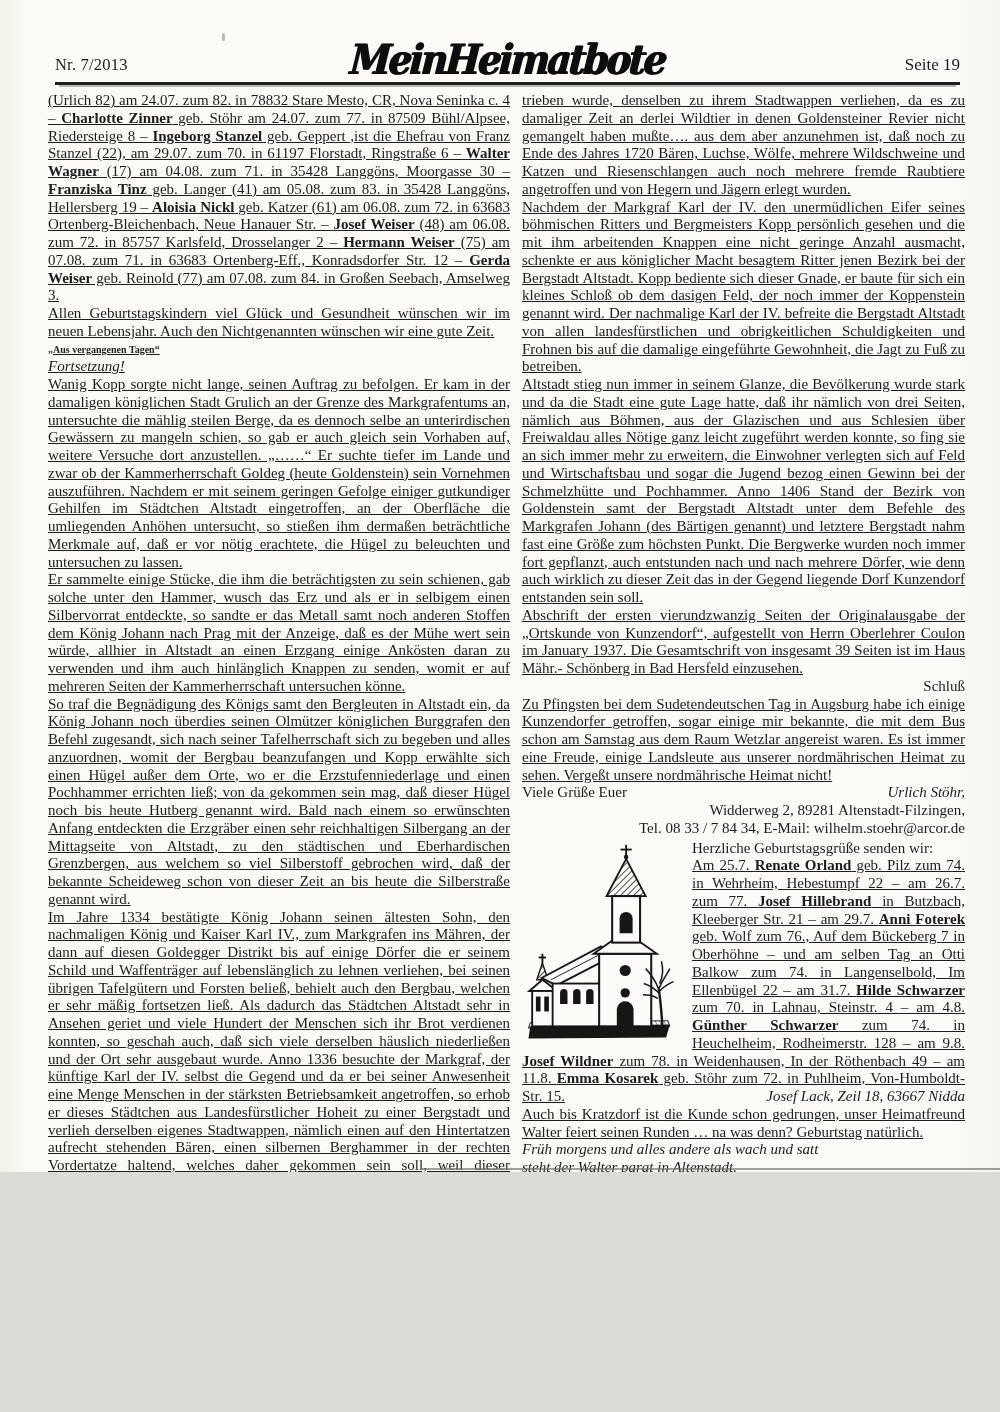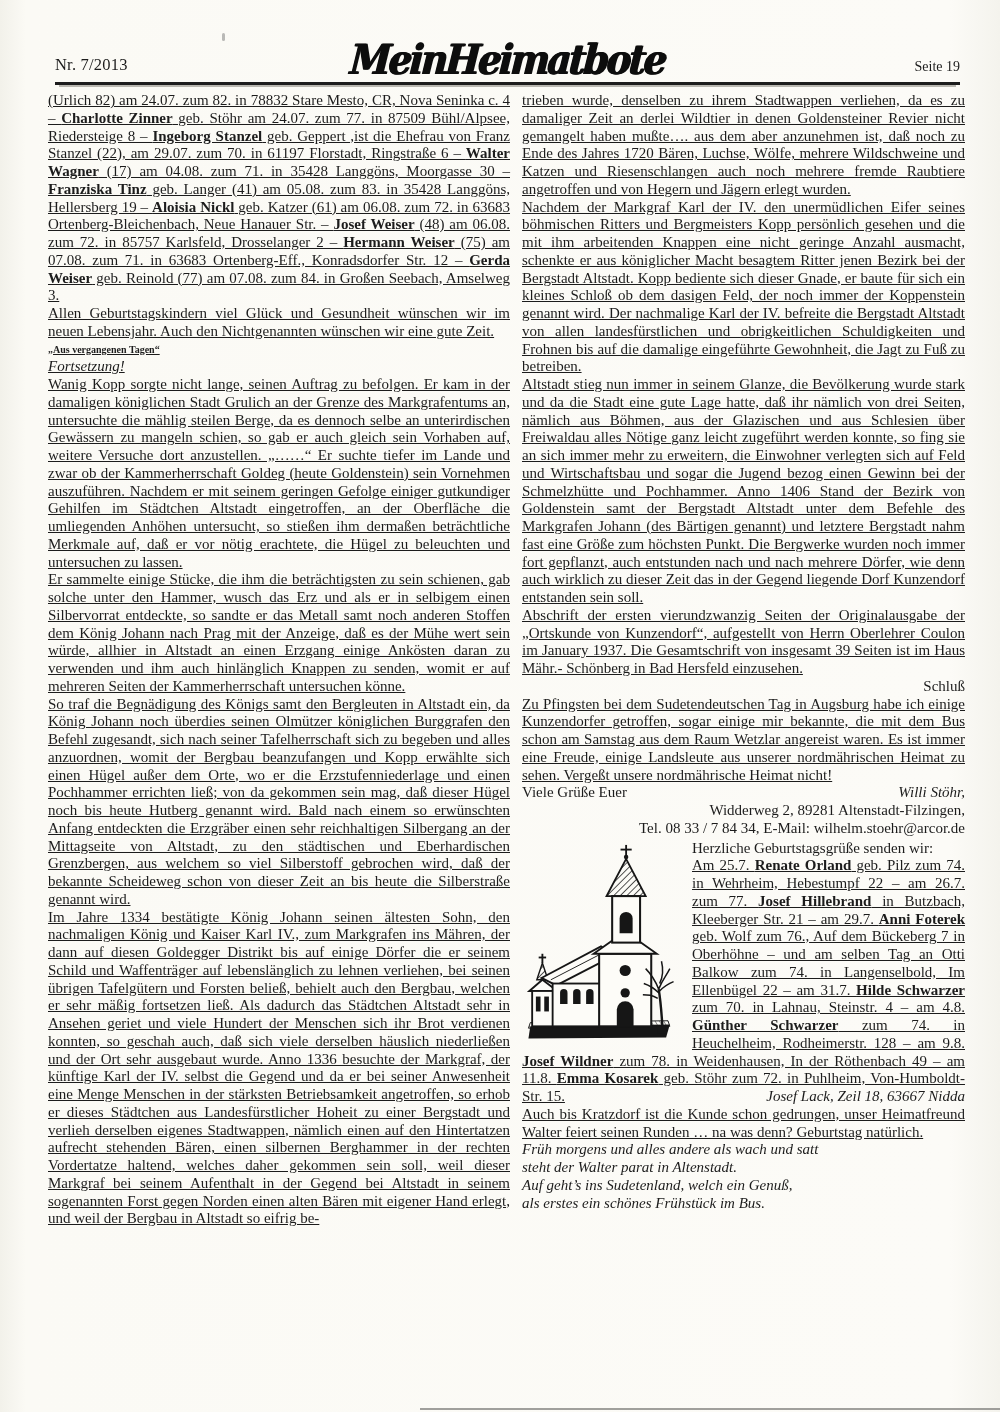--- a/index.html
+++ b/index.html
@@ -1,30 +1,30 @@
 <!DOCTYPE html>
 <html lang="de"><head>
 <meta charset="utf-8">
 <style>
   html,body{margin:0;padding:0;}
   body{background:#dddbd5;}
   .page{
     position:relative;
-    width:1000px;height:1412px;
+    width:1000px;height:1172px;
     margin:0 auto;
     background:linear-gradient(90deg,#f2f1ea 0px,#fbfaf5 26px,#fcfbf7 950px,#f4f3ed 1000px);
     color:#1c1c1c;
     font-family:"Liberation Serif", serif;
     overflow:hidden;
   }
   
   .header{position:absolute;top:28px;left:55px;right:40px;height:54px;
           border-bottom:3px solid #1d1d1d;box-shadow:0 6px 0 -4px #b9b7b0;}
   .issue{position:absolute;left:0;bottom:7px;font-size:16.5px;letter-spacing:.2px;}
-  .pageno{position:absolute;right:0;bottom:7px;font-size:14px;text-align:right;}
+  .pageno{position:absolute;right:0;bottom:7px;font-size:17px;text-align:right;}
   .masthead{
     position:absolute;left:0;right:0;bottom:1px;text-align:center;
     font-family:"DejaVu Serif", serif;font-weight:bold;font-style:italic;
     font-size:37px;letter-spacing:-2.5px;
     transform:skewX(-4deg) scaleY(1.12);
     text-shadow:1px 0 0 #111, -0.5px 0 0 #111;
     color:#0d0d0d;
   }
   
   .content{position:absolute;top:92px;left:48px;right:35px;display:flex;gap:12px;}
@@ -78,21 +78,21 @@
     <div class="col col-right">
       <p>trieben wurde, denselben zu ihrem Stadtwappen verliehen, da es zu damaliger Zeit an derlei Wildtier in denen Goldensteiner Revier nicht gemangelt haben mußte…. aus dem aber anzunehmen ist, daß noch zu Ende des Jahres 1720 Bären, Luchse, Wölfe, mehrere Wildschweine und Katzen und Riesenschlangen auch noch mehrere fremde Raubtiere angetroffen und von Hegern und Jägern erlegt wurden.</p>
       <p>Nachdem der Markgraf Karl der IV. den unermüdlichen Eifer seines böhmischen Ritters und Bergmeisters  Kopp persönlich gesehen und die mit ihm arbeitenden Knappen eine nicht geringe Anzahl ausmacht, schenkte er aus königlicher Macht besagtem Ritter jenen Bezirk bei der Bergstadt Altstadt. Kopp bediente sich dieser Gnade, er baute für sich ein kleines Schloß ob dem dasigen Feld, der noch immer der Koppenstein genannt wird. Der nachmalige Karl der IV. befreite die Bergstadt Altstadt von allen landesfürstlichen und obrigkeitlichen Schuldigkeiten und Frohnen bis auf  die damalige eingeführte Gewohnheit, die Jagt zu Fuß zu betreiben.</p>
       <p>Altstadt stieg nun immer in seinem Glanze, die Bevölkerung wurde stark und da die Stadt eine gute Lage hatte, daß ihr nämlich von drei Seiten, nämlich aus Böhmen, aus der Glazischen und aus Schlesien über Freiwaldau alles Nötige ganz leicht zugeführt werden konnte, so fing sie an sich immer mehr zu erweitern, die Einwohner verlegten sich auf Feld und Wirtschaftsbau und sogar die Jugend bezog einen Gewinn bei der Schmelzhütte und Pochhammer. Anno 1406 Stand der Bezirk von Goldenstein samt der Bergstadt Altstadt unter dem Befehle des Markgrafen Johann (des Bärtigen genannt) und letztere Bergstadt nahm fast eine Größe zum höchsten Punkt. Die Bergwerke wurden noch immer fort gepflanzt, auch entstunden nach und nach mehrere Dörfer, wie denn auch wirklich zu dieser Zeit das in der Gegend liegende Dorf Kunzendorf entstanden sein soll.</p>
       <p>Abschrift der ersten vierundzwanzig Seiten der Originalausgabe der „Ortskunde von Kunzendorf“, aufgestellt von Herrn Oberlehrer Coulon im January 1937. Die Gesamtschrift von insgesamt 39 Seiten ist im Haus Mähr.- Schönberg  in Bad Hersfeld einzusehen.</p>
       <div class="right-line">Schluß</div>
       <p>Zu Pfingsten bei dem Sudetendeutschen Tag in Augsburg habe ich einige Kunzendorfer getroffen, sogar einige mir bekannte, die mit dem Bus schon am Samstag aus dem Raum Wetzlar angereist waren. Es ist immer eine Freude, einige Landsleute aus unserer nordmährischen Heimat zu sehen. Vergeßt unsere nordmährische Heimat nicht!</p>
 
       <div class="greeting-row">
         <span>Viele Grüße Euer</span>
-        <span class="sig">Willi Stöhr,</span>
+        <span class="sig">Urlich Stöhr,</span>
       </div>
       <div class="right-line">Widderweg 2, 89281 Altenstadt-Filzingen,</div>
       <div class="right-line">Tel. 08 33 / 7 84 34, E-Mail: wilhelm.stoehr@arcor.de</div>
 
 
       <div class="kratz-block">
 
         <svg class="church" viewBox="0 0 160 215" aria-hidden="true">
           <defs>
             <pattern id="hatch" width="5" height="5" patternUnits="userSpaceOnUse" patternTransform="rotate(45)">

